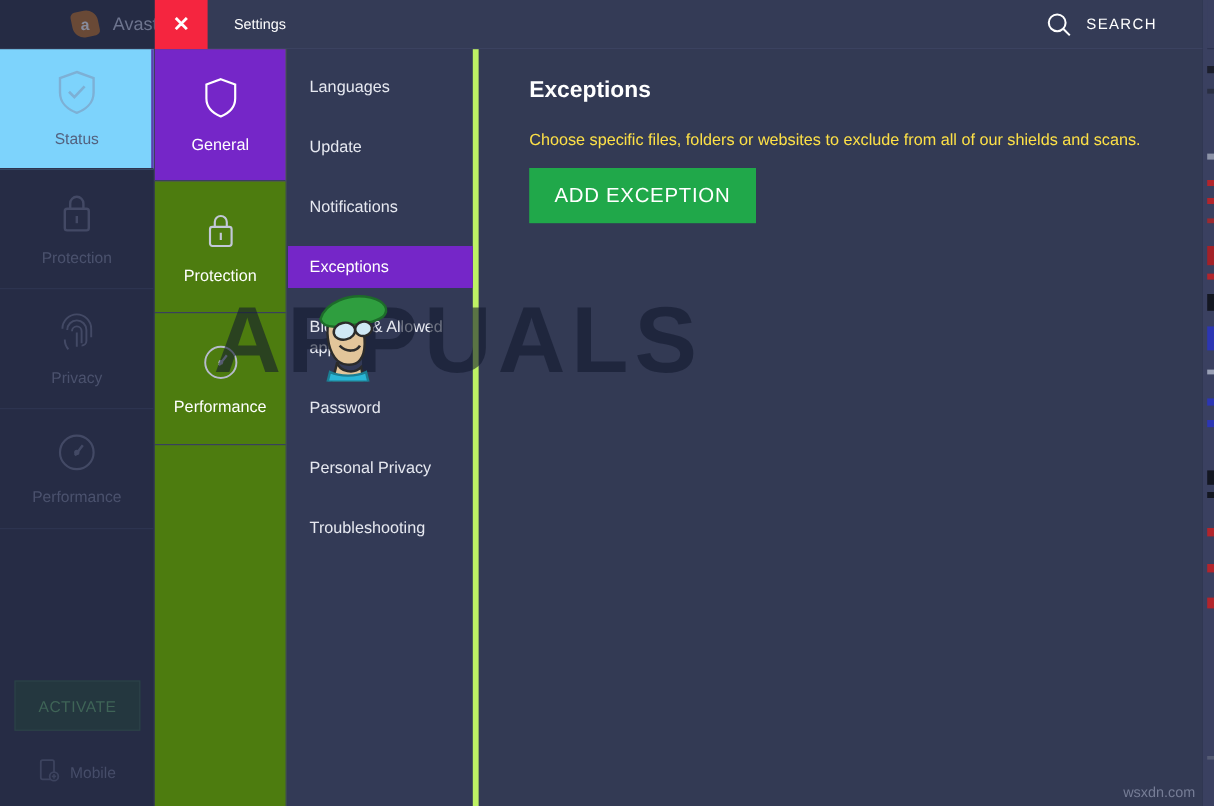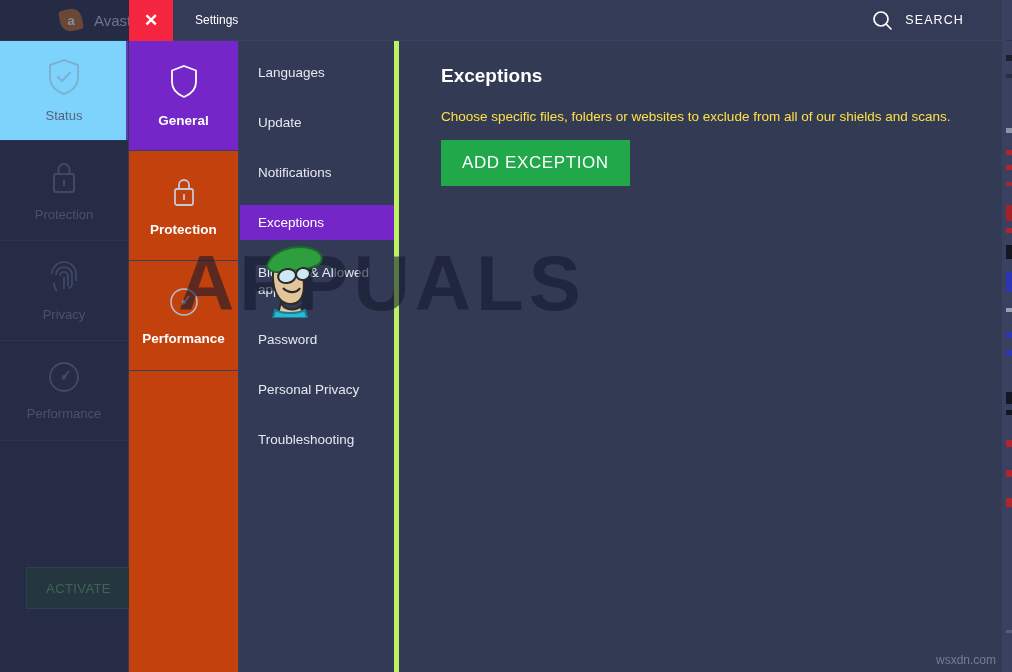--- a/index.html
+++ b/index.html
@@ -65,21 +65,21 @@
   .bg-nav-item.active { background: #7dd3fc; }
   .bg-nav-item.active::after {
     content: ""; position: absolute; right: 0; top: 0; bottom: 0;
     width: 2px; background: #5a3fb0;
   }
   .bg-nav-icon { opacity: .45; margin-bottom: 12px; }
   .bg-nav-icon svg { display: block; }
   .bg-nav-label { opacity: .9; }
 
   .bg-activate {
-    position: absolute; left: 26px; bottom: 63px;
+    position: absolute; left: 12px; bottom: 63px;
     width: 105px; height: 42px;
     background: #24373f;
     border: 1px solid #2c4149;
     display: flex; align-items: center; justify-content: center;
     color: #3f6457; font-size: 13px; letter-spacing: .4px;
   }
   .bg-mobile {
     position: absolute; left: 0; bottom: 8px; width: 129px; height: 42px;
     display: flex; align-items: center; justify-content: center;
     gap: 8px;
@@ -124,23 +124,22 @@
     display: flex; align-items: center; gap: 12px;
     color: #ffffff; font-size: 12.5px; letter-spacing: 1.1px;
     cursor: pointer;
   }
   .dlg-search svg { display: block; }
 
   
   .cat-rail {
     position: absolute; left: 0; top: 41px;
     width: 110px; height: 631px;
-    background: #c2410c;
+    background: #4d7c0f;
     border-right: 1px solid #3a4160;
-    font-weight: bold;
   }
   .cat-item {
     height: 110px;
     display: flex; flex-direction: column;
     align-items: center; justify-content: center;
     color: #ffffff; font-size: 13.5px;
     border-bottom: 1px solid #39405d;
     cursor: pointer;
   }
   .cat-item.active { background: #7526c8; }
@@ -269,20 +268,30 @@
             <circle cx="17" cy="17" r="14"></circle>
             <path d="M22 11 L15.5 19.5" stroke-width="2"></path>
             <circle cx="17" cy="17" r="2.2" fill="#666e8c" stroke="none"></circle>
           </svg>
         </span>
         <span class="bg-nav-label">Performance</span>
       </div>
 
       <div class="bg-activate">ACTIVATE</div>
 
+      <div class="bg-mobile">
+        <span>
+          <svg width="18" height="20" viewBox="0 0 18 20" fill="none" stroke="#464d69" stroke-width="1.5">
+            <rect x="2" y="1.5" width="11" height="16" rx="1.5"></rect>
+            <circle cx="13" cy="15" r="3.6" fill="#262c45"></circle>
+            <path d="M13 13 V17 M11.2 15 H14.8" stroke-width="1.3"></path>
+          </svg>
+        </span>
+        <span>Mobile</span>
+      </div>
     </div>
   </div>
 
   <div class="bg-right-strip">
     <div class="sliver" style="top:0;height:40px;background:#3a4060;"></div>
     <div class="sliver" style="top:40px;height:1px;background:#2d3350;"></div>
     <div class="sliver" style="top:55px;height:6px;background:#1c1f2c;"></div>
     <div class="sliver" style="top:74px;height:4px;background:#2a2f42;"></div>
     <div class="sliver" style="top:128px;height:5px;background:#8d93a8;"></div>
     <div class="sliver" style="top:150px;height:5px;background:#b3252c;"></div>

